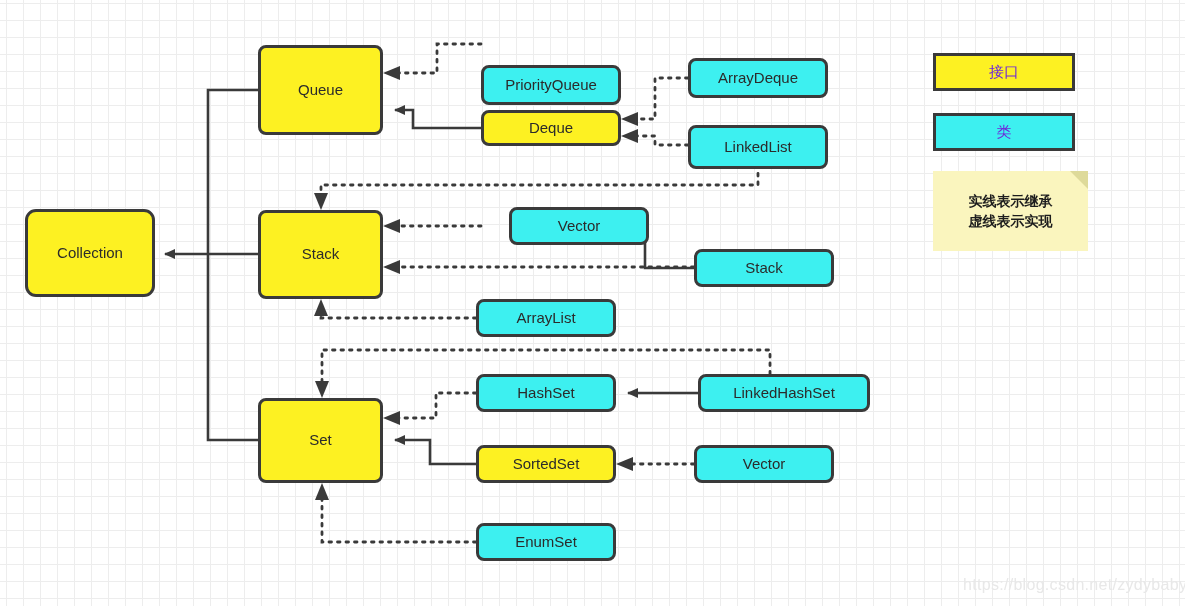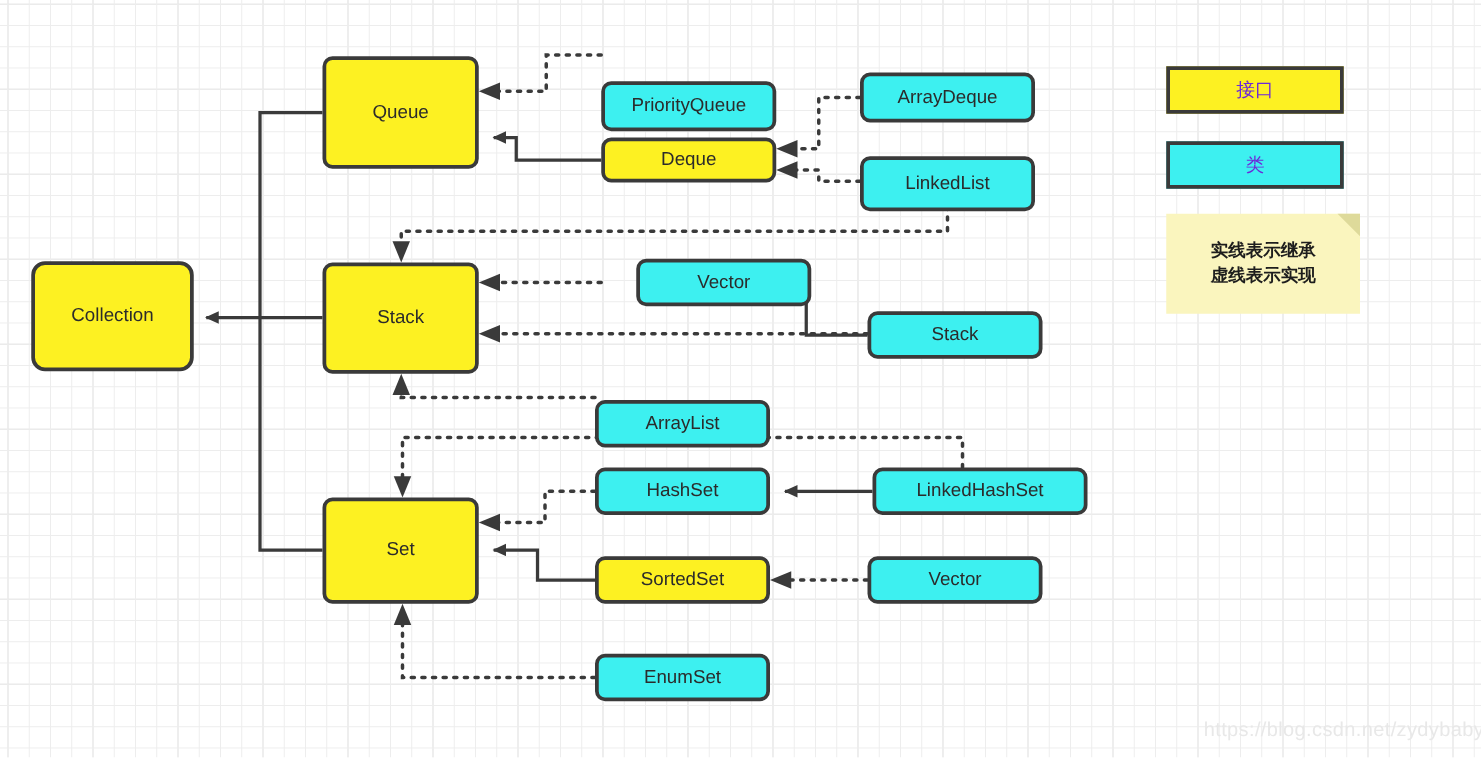--- a/index.html
+++ b/index.html
@@ -193,21 +193,21 @@
   </div>
   <div class="node klass" style="left:688px; top:125px; width:140px; height:44px;">
     <span>LinkedList</span>
   </div>
   <div class="node klass" style="left:481px; top:207px; width:140px; height:38px;margin-left:28px;">
     <span>Vector</span>
   </div>
   <div class="node klass" style="left:694px; top:249px; width:140px; height:38px;">
     <span>Stack</span>
   </div>
-  <div class="node klass" style="left:476px; top:299px; width:140px; height:38px;margin-top:21px;">
+  <div class="node klass" style="left:476px; top:299px; width:140px; height:38px;">
     <span>ArrayList</span>
   </div>
   <div class="node klass" style="left:476px; top:374px; width:140px; height:38px;">
     <span>HashSet</span>
   </div>
   <div class="node klass" style="left:698px; top:374px; width:172px; height:38px;">
     <span>LinkedHashSet</span>
   </div>
   <div class="node klass" style="left:694px; top:445px; width:140px; height:38px;">
     <span>Vector</span>

